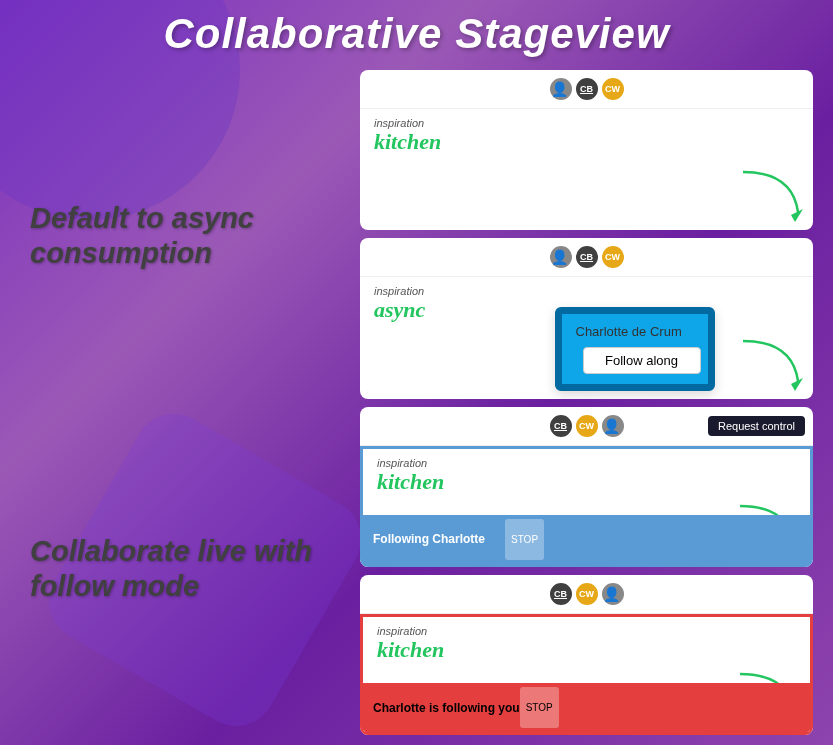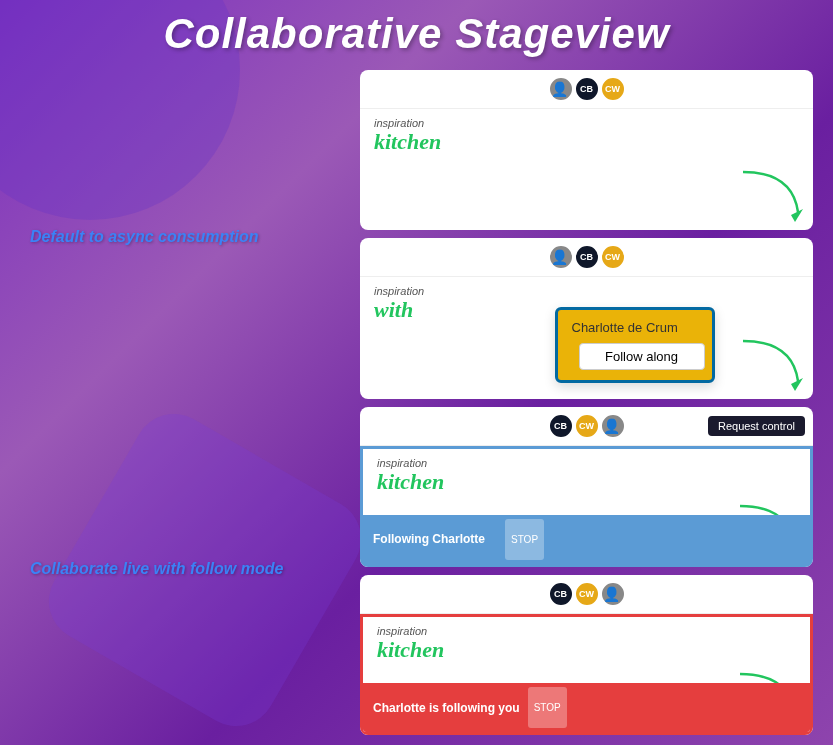--- a/index.html
+++ b/index.html
@@ -66,23 +66,23 @@
     .labels-column {
       display: flex;
       flex-direction: column;
       width: 330px;
       flex-shrink: 0;
       justify-content: space-around;
       padding: 0 10px;
     }
 
     .label-item {
-      font-size: 16px;
+      font-size: 29px;
       font-weight: 900;
-      color: #3b82f6;
+      color: #404040;
       font-style: italic;
       line-height: 1.2;
       text-shadow: 1px 1px 3px rgba(0,0,0,0.3);
     }
 
     .panels-column {
       display: flex;
       flex-direction: column;
       flex: 1;
       gap: 8px;
@@ -134,21 +134,21 @@
 
     .avatar-photo {
       background: #888;
       overflow: hidden;
     }
     .avatar-photo::after {
       content: '👤';
       font-size: 14px;
     }
 
-    .avatar-cb { background: #0f172a; }
+    .avatar-cb { background: #404040; text-decoration: underline; }
     .avatar-cw { background: #E6A817; }
 
     
     .inspiration-text {
       position: absolute;
       top: 8px;
       left: 14px;
     }
     .inspiration-label {
       font-size: 11px;
@@ -169,22 +169,22 @@
       right: 10px;
       bottom: 8px;
     }
 
     
     .dropdown-popup {
       position: absolute;
       top: 30px;
       left: 50%;
       transform: translateX(-20%);
-      background: #eab308;
-      border: 3px solid #0369a1;
+      background: #0ea5e9;
+      border: 7px solid #0369a1;
       border-radius: 6px;
       box-shadow: 0 4px 12px rgba(0,0,0,0.15);
       padding: 10px 14px;
       z-index: 10;
       min-width: 160px;
     }
     .dropdown-name {
       font-size: 13px;
       color: #333;
       margin-bottom: 8px;
@@ -245,27 +245,26 @@
     .panel-4 .panel-body {
       border: 3px solid #E53E3E;
       border-radius: 0 0 6px 6px;
     }
     .charlotte-bar {
       position: absolute;
       bottom: 0;
       left: 0;
       right: 0;
       background: #E53E3E;
-      color: #ffffff;
+      color: #000000;
       font-size: 12px;
       font-weight: bold;
       padding: 4px 10px;
       display: flex;
       align-items: center;
-      gap: 8px;
     }
   </style>
 </head>
 <body>
 
 <div class="page-wrapper">
   <h1 class="page-title">Collaborative Stageview</h1>
 
   <div class="content-area">
 
@@ -296,21 +295,21 @@
 
       <div class="panel">
         <div class="panel-header">
           <div class="avatar avatar-photo"></div>
           <div class="avatar avatar-cb" style="font-size:9px;">CB</div>
           <div class="avatar avatar-cw" style="font-size:9px;">CW</div>
         </div>
         <div class="panel-body" style="position:relative;">
           <div class="inspiration-text">
             <div class="inspiration-label">inspiration</div>
-            <div class="kitchen-text">with</div>
+            <div class="kitchen-text">async</div>
           </div>
           <div class="dropdown-popup">
             <div class="dropdown-name">Charlotte de Crum</div>
             <button class="follow-btn">Follow along</button>
           </div>
           <svg class="arrow-svg" width="70" height="55" viewBox="0 0 70 55">
             <path d="M10 5 C 30 5, 60 10, 65 45" stroke="#22C55E" stroke-width="2.5" fill="none"></path>
             <polygon points="58,48 70,42 62,55" fill="#22C55E"></polygon>
           </svg>
         </div>

